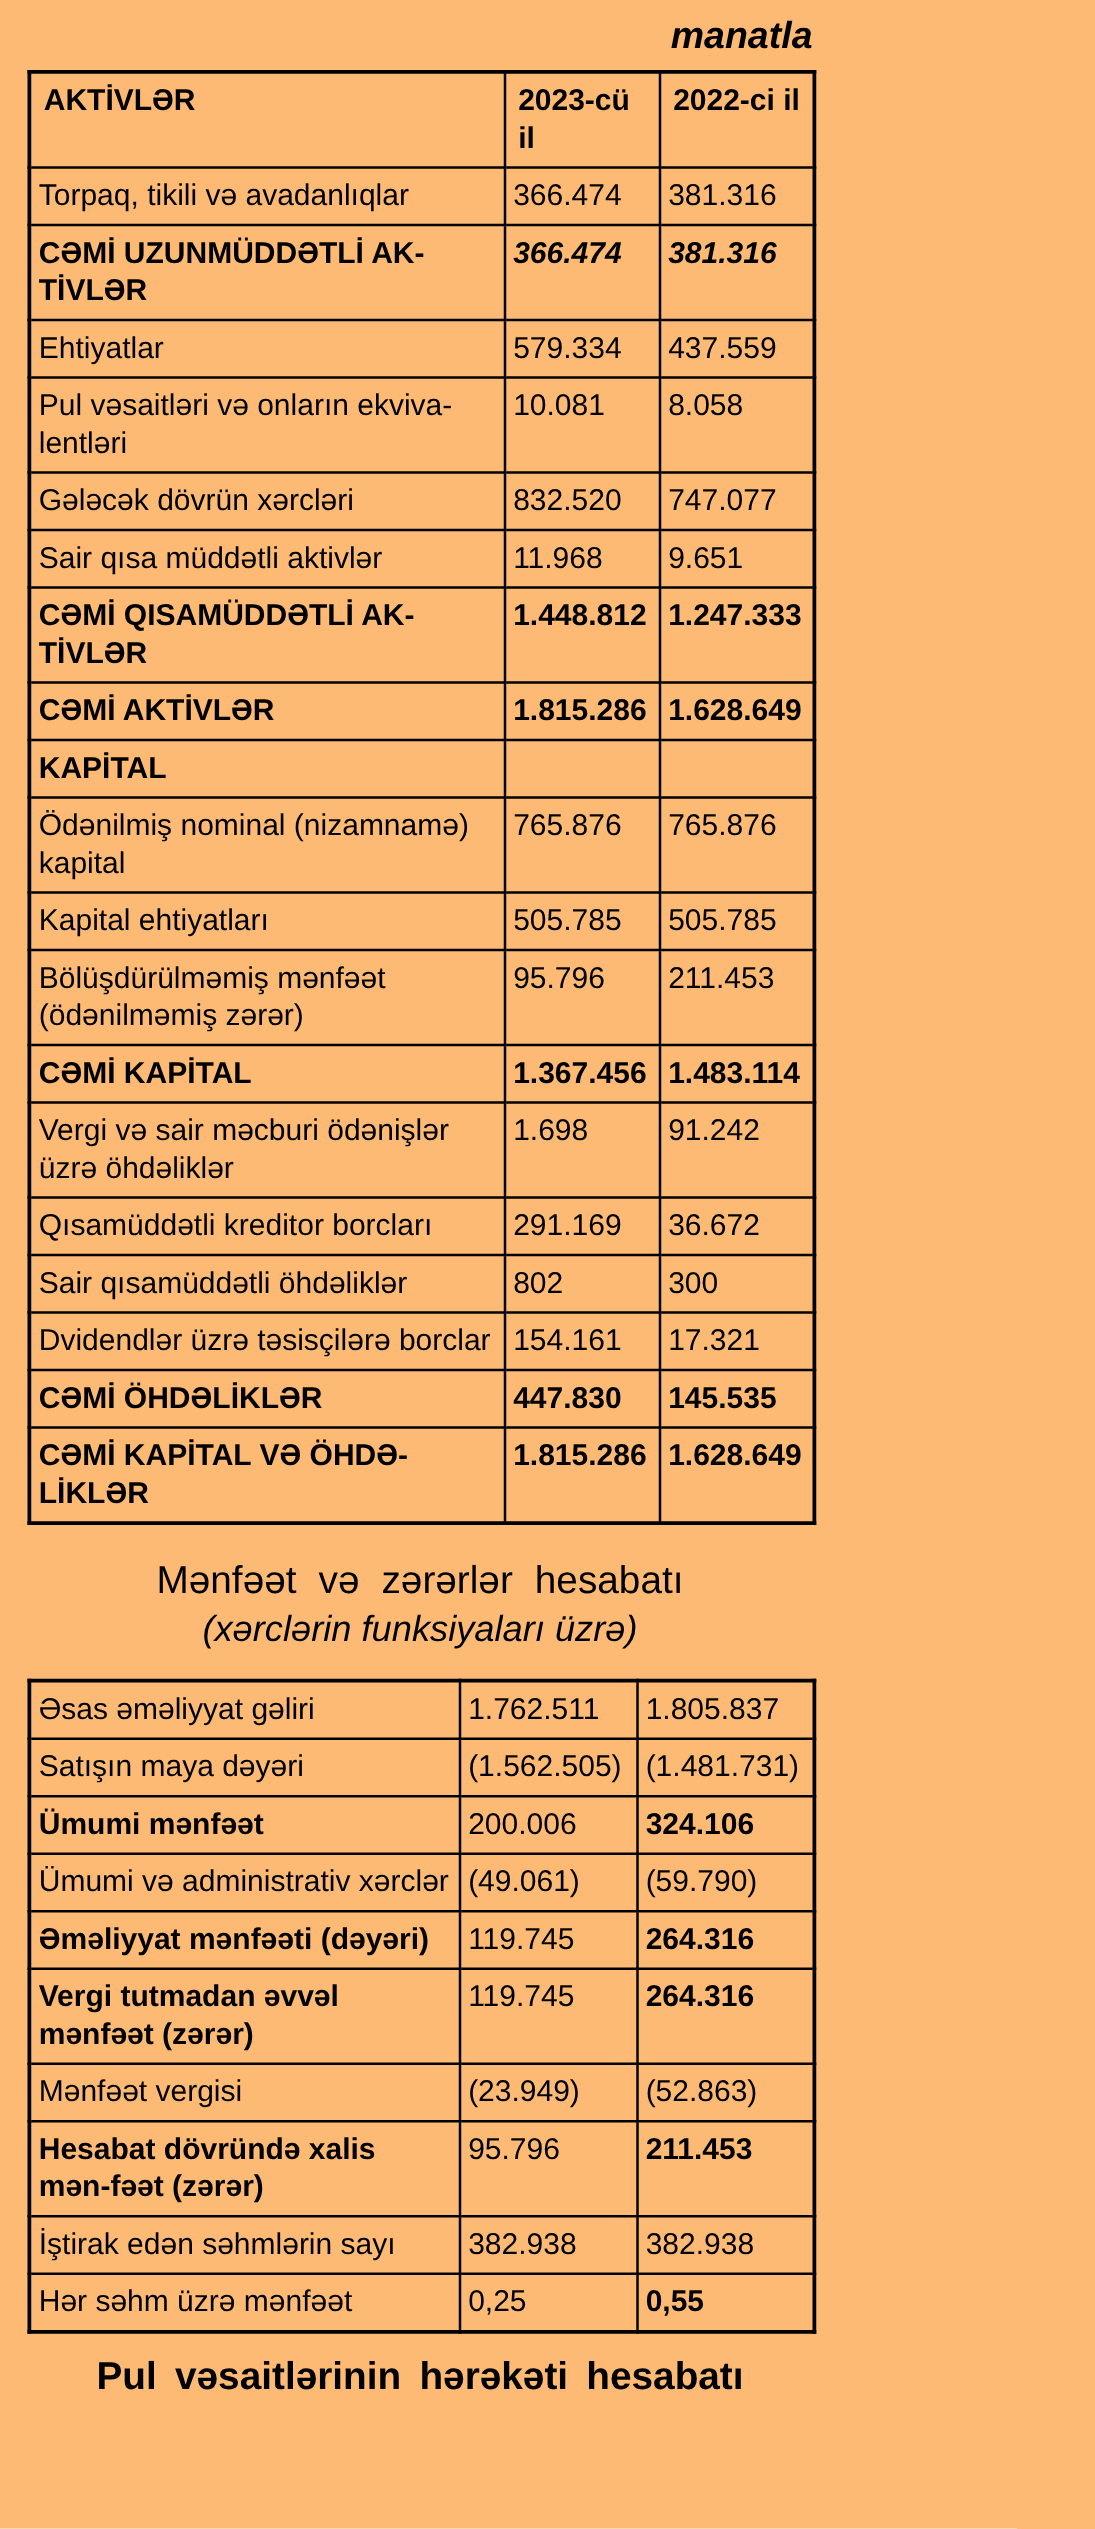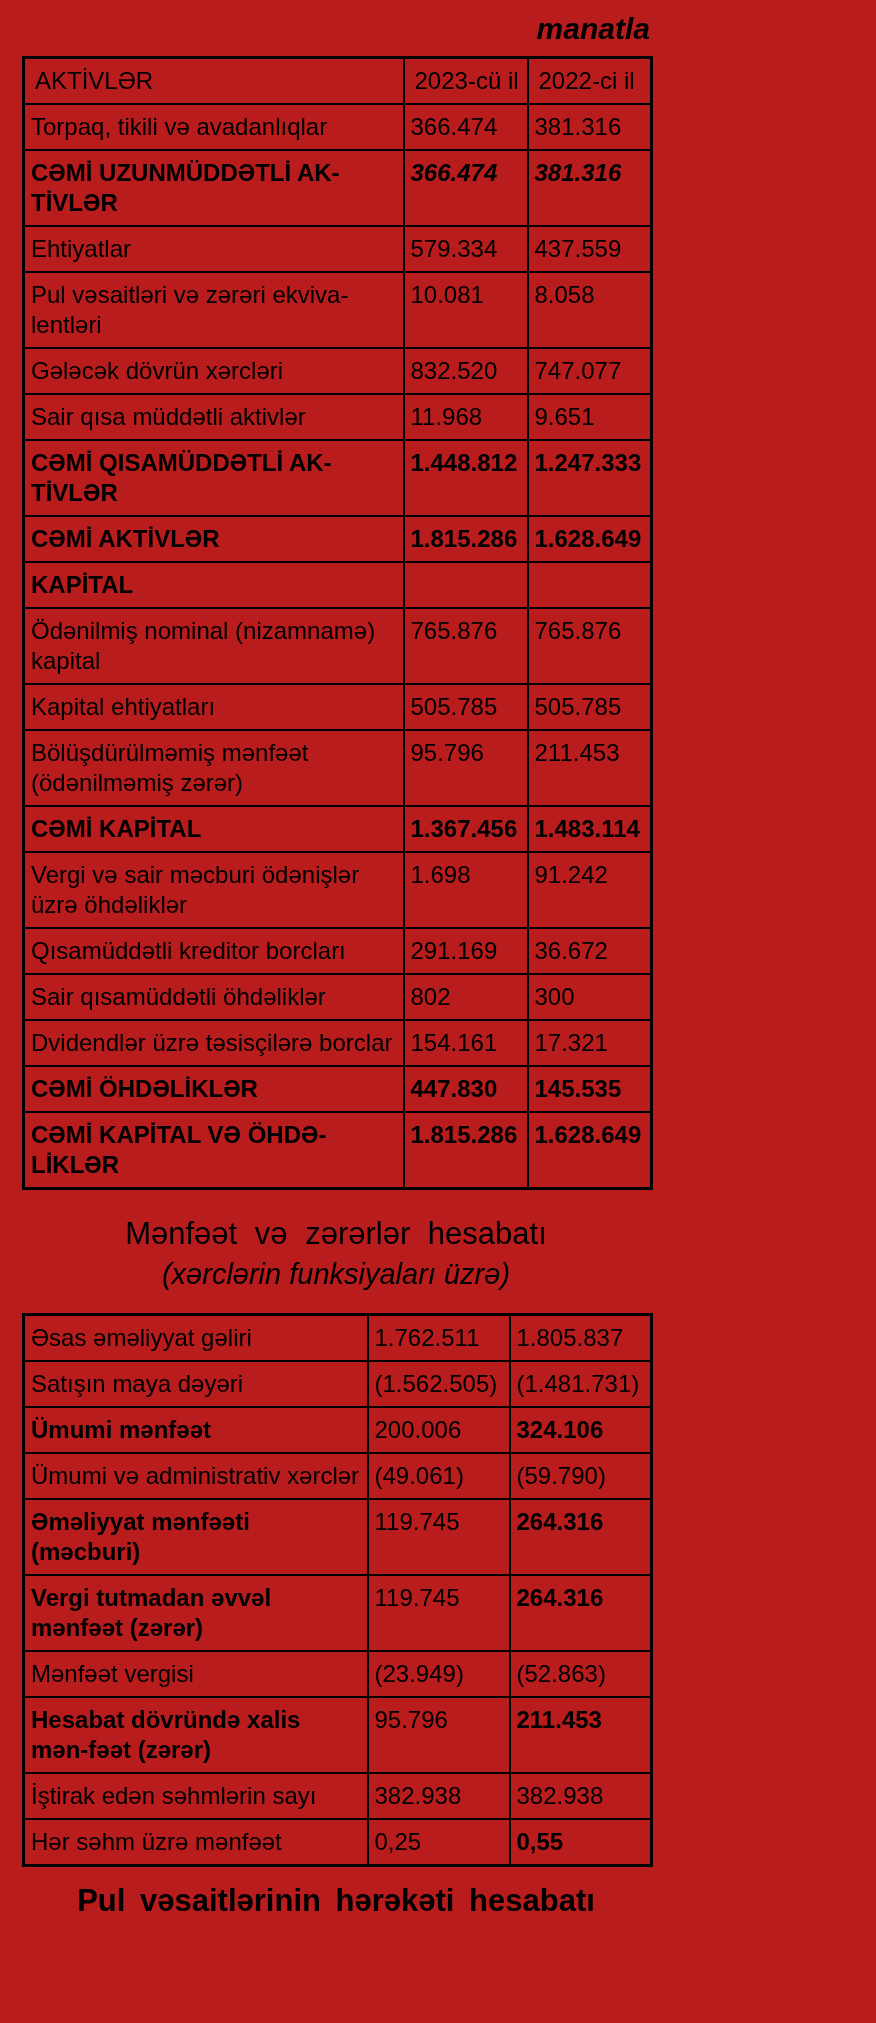--- a/index.html
+++ b/index.html
@@ -9,21 +9,21 @@
     color: #000000;
     font-family: "Liberation Sans", "DejaVu Sans", sans-serif;
   }
   .page {
     position: relative;
     width: 876px;
     height: 2023px;
     overflow: hidden;
     box-sizing: border-box;
     padding: 12px 0 0 22px;
-    background: #b91c1c;
+    background: #fdba74;
   }
   .currency-note {
     width: 628px;
     text-align: right;
     font-size: 30px;
     font-weight: bold;
     font-style: italic;
     padding-right: 2px;
     margin-bottom: 10px;
   }
@@ -37,21 +37,21 @@
     border: 2px solid #000;
     padding: 7px 6px;
     font-size: 24px;
     line-height: 1.25;
     vertical-align: top;
     text-align: left;
     word-wrap: break-word;
     overflow: hidden;
   }
   table.fin-table th {
-    font-weight: normal;
+    font-weight: bold;
     padding-left: 10px;
   }
   col.c-label { width: 380px; }
   col.c-val   { width: 124px; }
   col.c-label2 { width: 344px; }
   col.c-val2   { width: 142px; }
   td.b  { font-weight: bold; }
   td.bi { font-weight: bold; font-style: italic; }
   .section-title {
     width: 628px;
@@ -109,21 +109,21 @@
           <td class="b">CƏMİ UZUNMÜDDƏTLİ AK-TİVLƏR</td>
           <td class="bi">366.474</td>
           <td class="bi">381.316</td>
         </tr>
         <tr>
           <td>Ehtiyatlar</td>
           <td>579.334</td>
           <td>437.559</td>
         </tr>
         <tr>
-          <td>Pul vəsaitləri və zərəri ekviva-lentləri</td>
+          <td>Pul vəsaitləri və onların ekviva-lentləri</td>
           <td>10.081</td>
           <td>8.058</td>
         </tr>
         <tr>
           <td>Gələcək dövrün xərcləri</td>
           <td>832.520</td>
           <td>747.077</td>
         </tr>
         <tr>
           <td>Sair qısa müddətli aktivlər</td>
@@ -223,21 +223,21 @@
           <td class="b">Ümumi mənfəət</td>
           <td>200.006</td>
           <td class="b">324.106</td>
         </tr>
         <tr>
           <td>Ümumi və administrativ xərclər</td>
           <td>(49.061)</td>
           <td>(59.790)</td>
         </tr>
         <tr>
-          <td class="b">Əməliyyat mənfəəti (məcburi)</td>
+          <td class="b">Əməliyyat mənfəəti (dəyəri)</td>
           <td>119.745</td>
           <td class="b">264.316</td>
         </tr>
         <tr>
           <td class="b">Vergi tutmadan əvvəl mənfəət (zərər)</td>
           <td>119.745</td>
           <td class="b">264.316</td>
         </tr>
         <tr>
           <td>Mənfəət vergisi</td>

